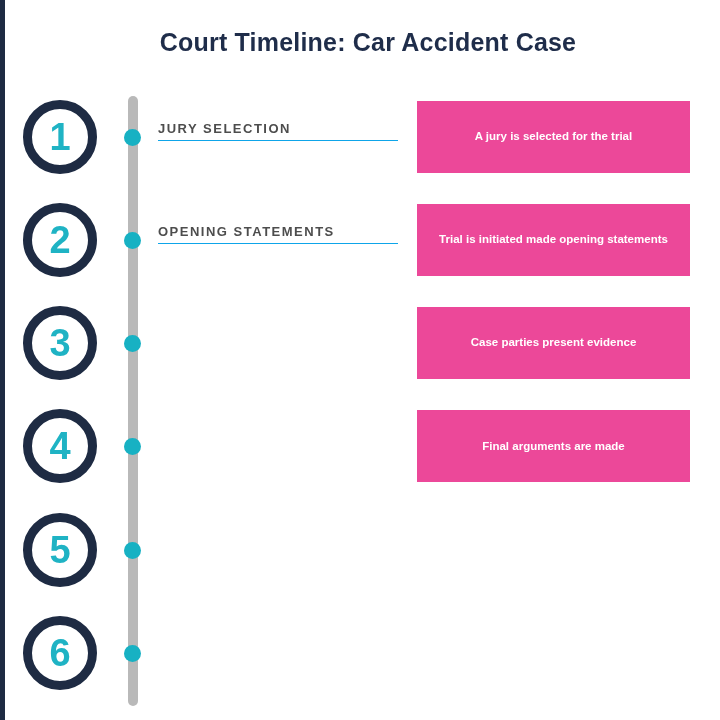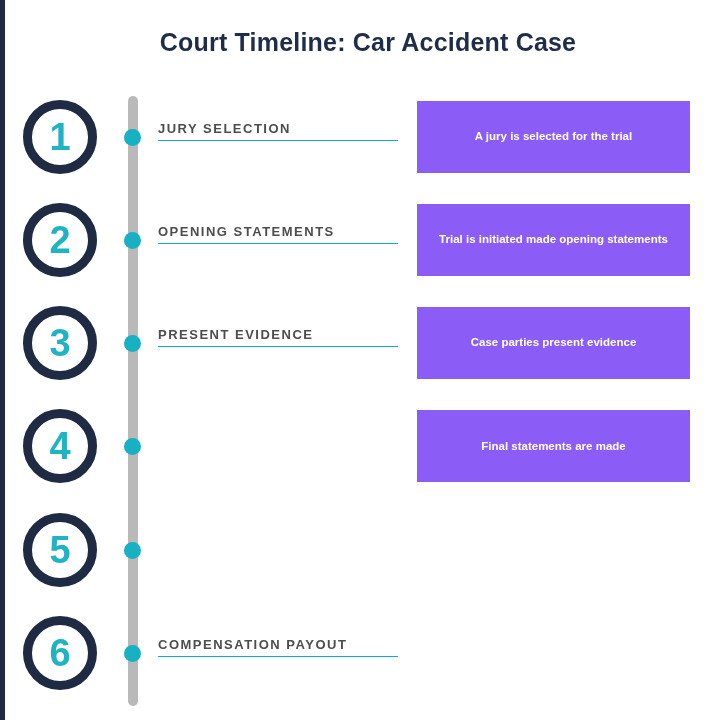--- a/index.html
+++ b/index.html
@@ -94,21 +94,21 @@
     letter-spacing: 1.5px;
     text-transform: uppercase;
     white-space: nowrap;
   }
   .desc-box {
     position: absolute;
     left: 417px;
     top: 15px;
     width: 273px;
     height: 72px;
-    background: #8b5cf6;
+    background: #ec4899;
     display: flex;
     align-items: center;
     justify-content: center;
     text-align: center;
     box-sizing: border-box;
     padding: 0 8px;
   }
   .desc {
     color: #ffffff;
     font-size: 11.5px;
@@ -148,48 +148,42 @@
     <div class="desc-box">
       <span class="desc">Trial is initiated made opening statements</span>
     </div>
   </div>
 
   <div class="step" style="top: 292.1px;">
     <div class="num-circle">
       <span class="num">3</span>
     </div>
     <div class="dot"></div>
-    <div class="label-wrap">
-      <span class="label">PRESENT EVIDENCE</span>
-    </div>
     <div class="desc-box">
       <span class="desc">Case parties present evidence</span>
     </div>
   </div>
 
   <div class="step" style="top: 395.4px;">
     <div class="num-circle">
       <span class="num">4</span>
     </div>
     <div class="dot"></div>
     <div class="desc-box">
-      <span class="desc">Final statements are made</span>
+      <span class="desc">Final arguments are made</span>
     </div>
   </div>
 
   <div class="step" style="top: 498.7px;">
     <div class="num-circle">
       <span class="num">5</span>
     </div>
     <div class="dot"></div>
   </div>
 
   <div class="step" style="top: 602px;">
     <div class="num-circle">
       <span class="num">6</span>
     </div>
     <div class="dot"></div>
-    <div class="label-wrap">
-      <span class="label">COMPENSATION PAYOUT</span>
-    </div>
   </div>
 </div>
 </div>
 
 </body></html>

